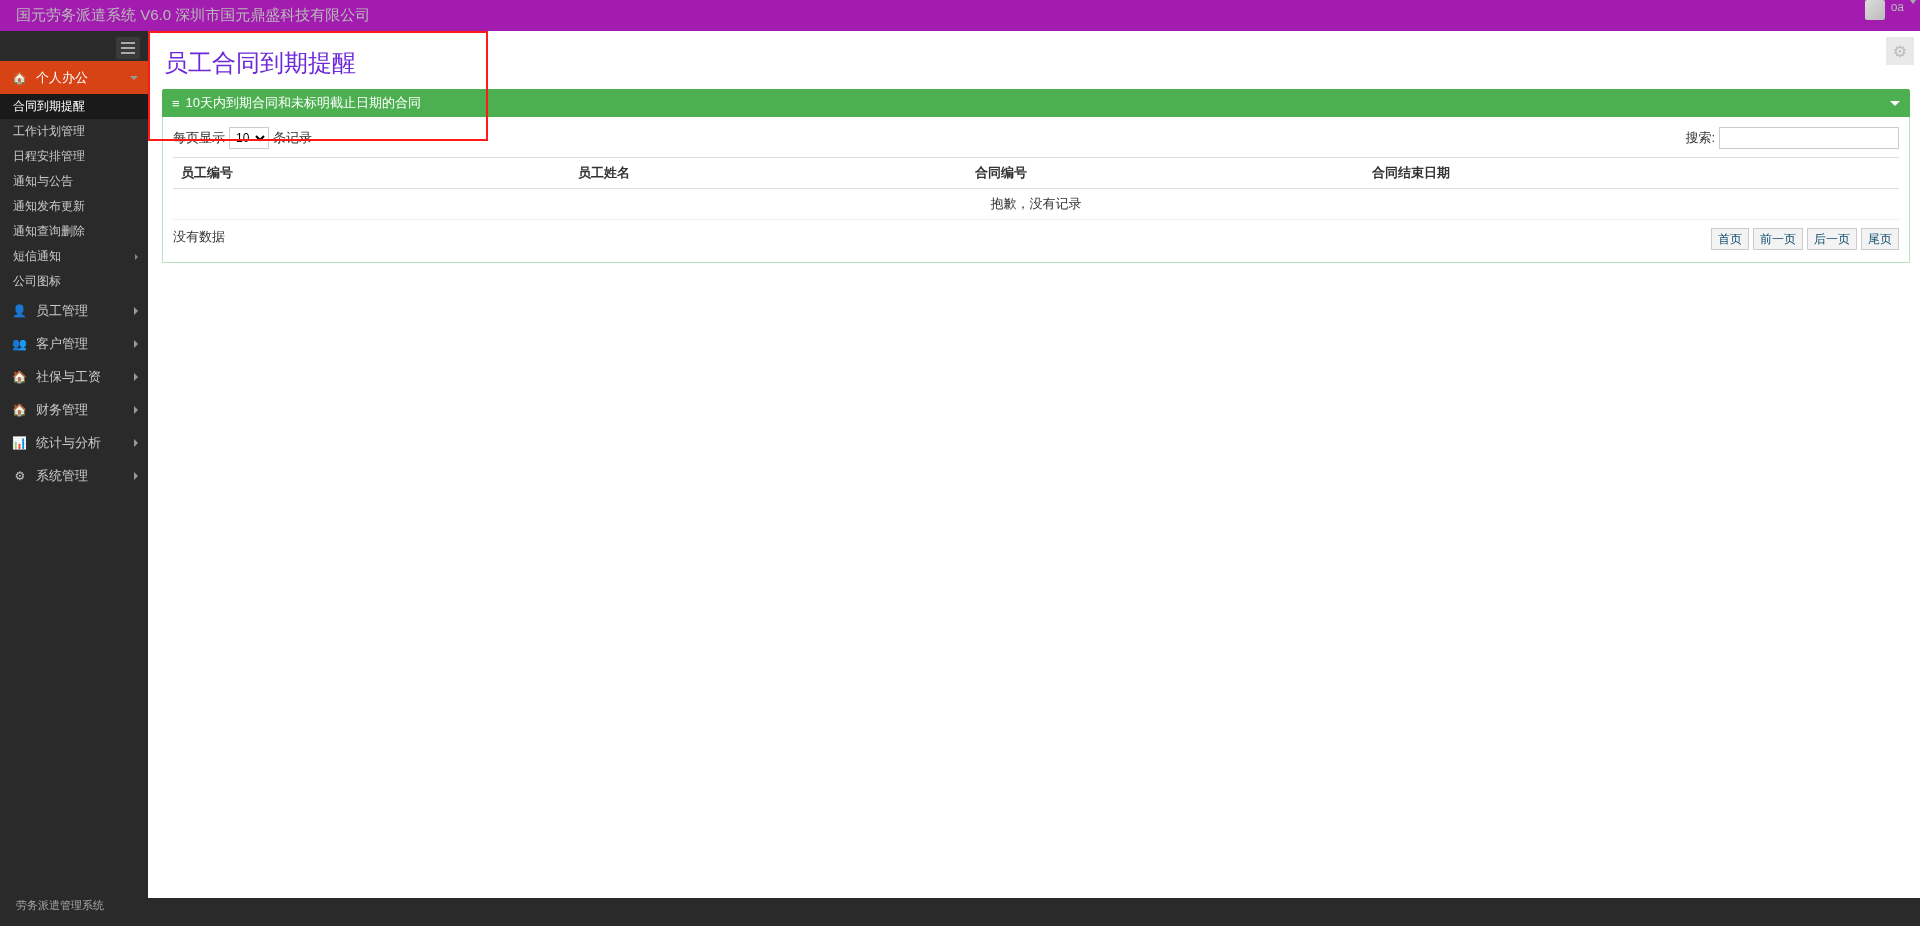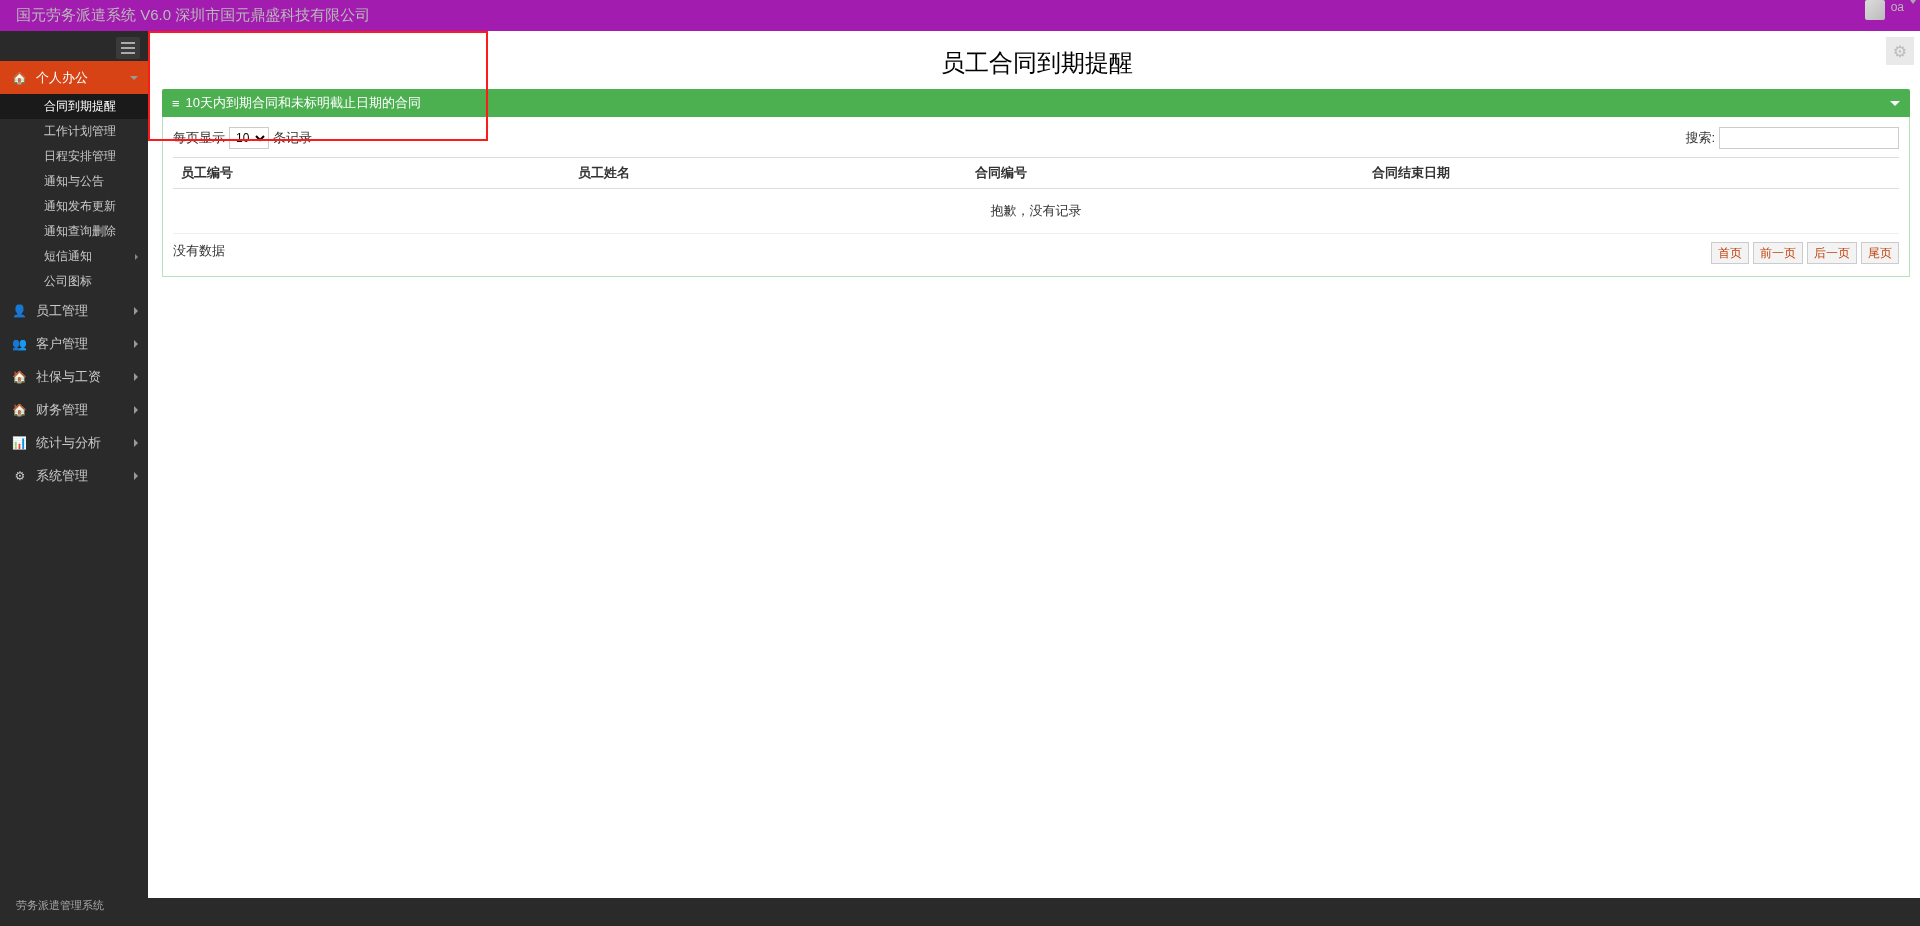--- a/index.html
+++ b/index.html
@@ -106,21 +106,21 @@
 .side-item.active {
   background: #d84315;
   color: #fff;
 }
 .side-item.active .icn { color: #fff; }
 
 .sub-item {
   display: flex;
   align-items: center;
   height: 25px;
-  padding-left: 44px;
+  padding-left: 13px;
   padding-right: 10px;
   font-size: 12px;
   color: #c9c9c9;
   cursor: pointer;
   position: relative;
 }
 .sub-item.selected {
   background: #1a1a1a;
   color: #fff;
 }
@@ -136,24 +136,23 @@
 .content-area {
   flex: 1;
   background: #fff;
   padding: 10px 10px 10px 14px;
   overflow: auto;
   position: relative;
 }
 
 .page-title {
   font-size: 24px;
-  color: #000000;
+  color: #6d28d9;
   font-weight: 400;
   margin: 6px 0 10px 2px;
-  text-align: center;
 }
 
 .gear-box {
   position: absolute;
   right: 6px;
   top: 6px;
   width: 28px; height: 28px;
   background: #e9e9e9;
   display: flex; align-items: center; justify-content: center;
   color: #bbb;
@@ -223,40 +222,40 @@
 }
 table.data th {
   text-align: left;
   font-weight: bold;
   border-top: 1px solid #ddd;
   border-bottom: 1px solid #ddd;
   padding: 6px 8px;
 }
 table.data td.empty {
   text-align: center;
-  padding: 13px 8px;
+  padding: 6px 8px;
   border-bottom: 1px solid #eee;
   color: #333;
 }
 
 .table-footer {
   display: flex;
   margin-top: 8px;
   font-size: 13px;
 }
 .table-footer .nodata { color: #333; }
 .table-footer .pager {
   margin-left: auto;
   display: flex;
   gap: 4px;
 }
 .pager button {
   background: #f3f3f3;
   border: 1px solid #ccc;
-  color: #c2410c;
+  color: #0c4a6e;
   height: 22px;
   padding: 0 6px;
   font-size: 12px;
   cursor: pointer;
 }
 
 .bottom-bar {
   height: 28px;
   background: #2a2a2a;
   color: #a5a5a5;

